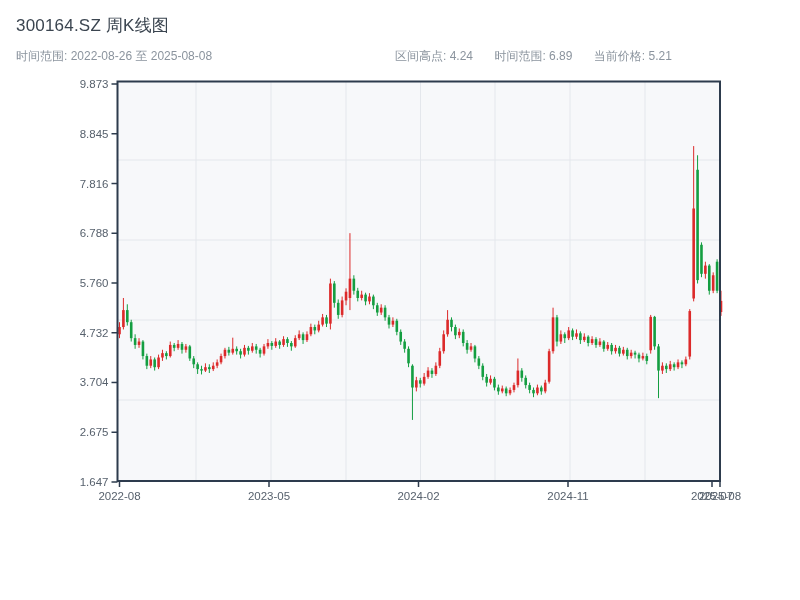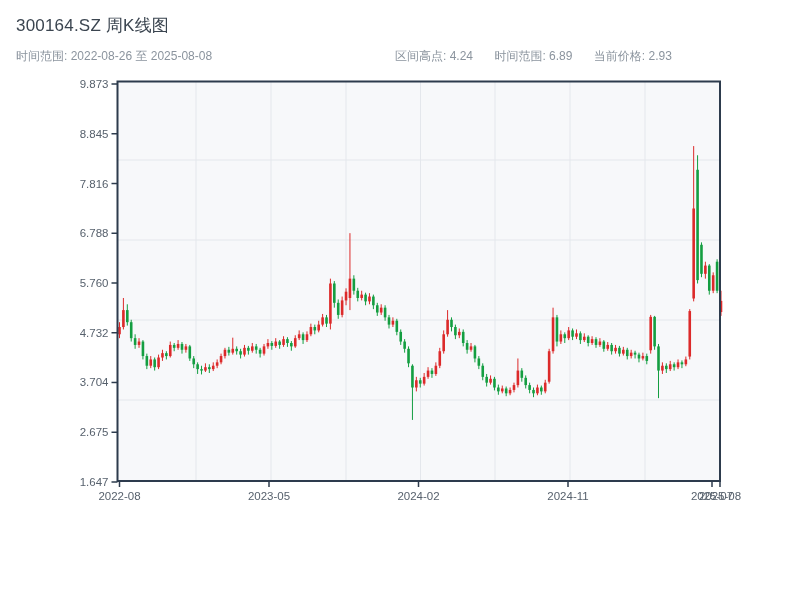--- a/index.html
+++ b/index.html
@@ -15,21 +15,21 @@
 </style>
 </head>
 <body>
 
 <div id="stage">
   <div class="title">300164.SZ 周K线图</div>
   <div class="sub sub-left">时间范围: 2022-08-26 至 2025-08-08</div>
   <div class="sub sub-right">
     <span class="stat"><span>区间高点:</span> <span>4.24</span></span>
     <span class="stat"><span>时间范围:</span> <span>6.89</span></span>
-    <span class="stat"><span>当前价格:</span> <span>2.93</span></span>
+    <span class="stat"><span>当前价格:</span> <span>5.21</span></span>
   </div>
   <svg id="chart" width="800" height="600" viewBox="0 0 800 600">
       <rect x="117.5" y="81.5" width="602.5" height="399.5" fill="#f7f8fa"></rect>
       <g stroke="#e4e7ec" stroke-width="1">
         <line x1="117.5" y1="160" x2="720" y2="160"></line>
         <line x1="117.5" y1="240" x2="720" y2="240"></line>
         <line x1="117.5" y1="320" x2="720" y2="320"></line>
         <line x1="117.5" y1="400" x2="720" y2="400"></line>
         <line x1="196" y1="81.5" x2="196" y2="481"></line>
         <line x1="271" y1="81.5" x2="271" y2="481"></line>

